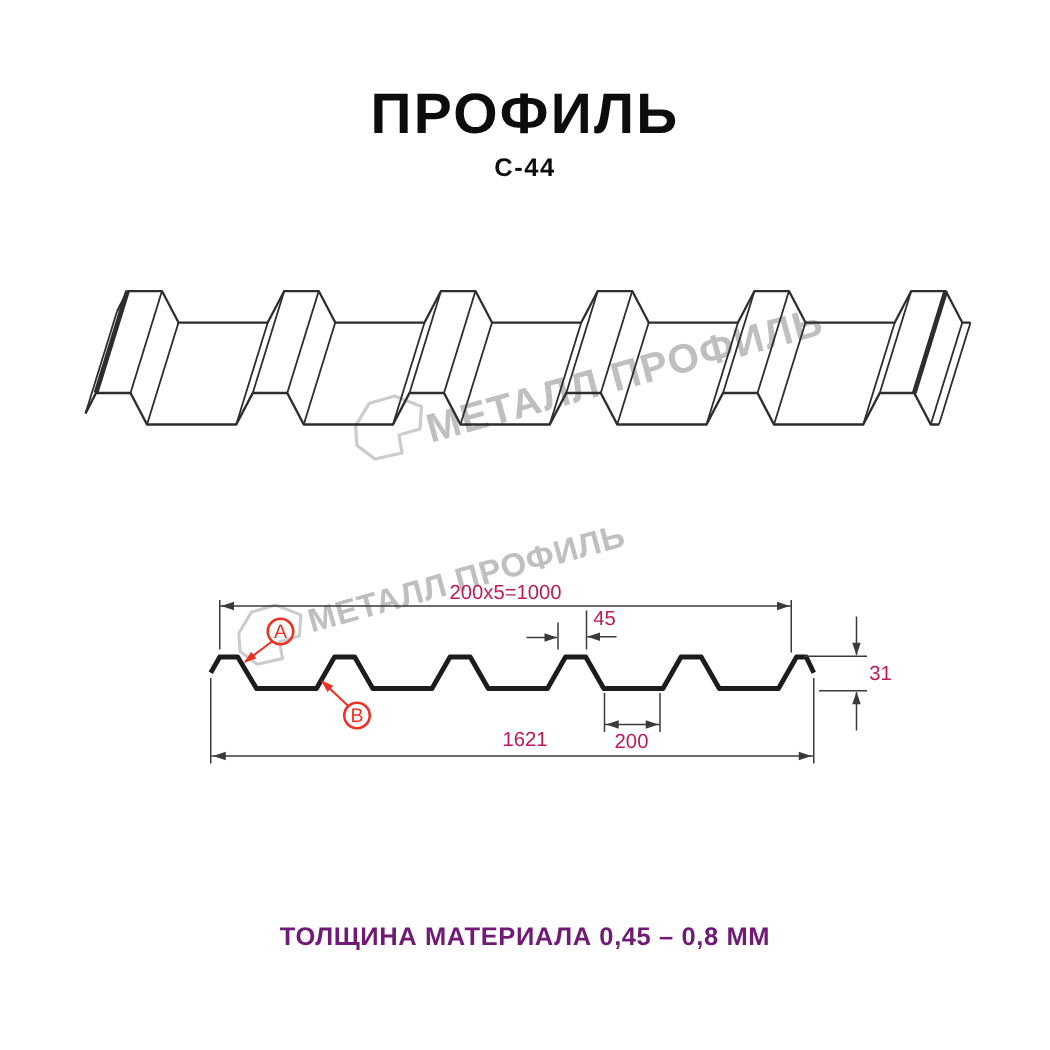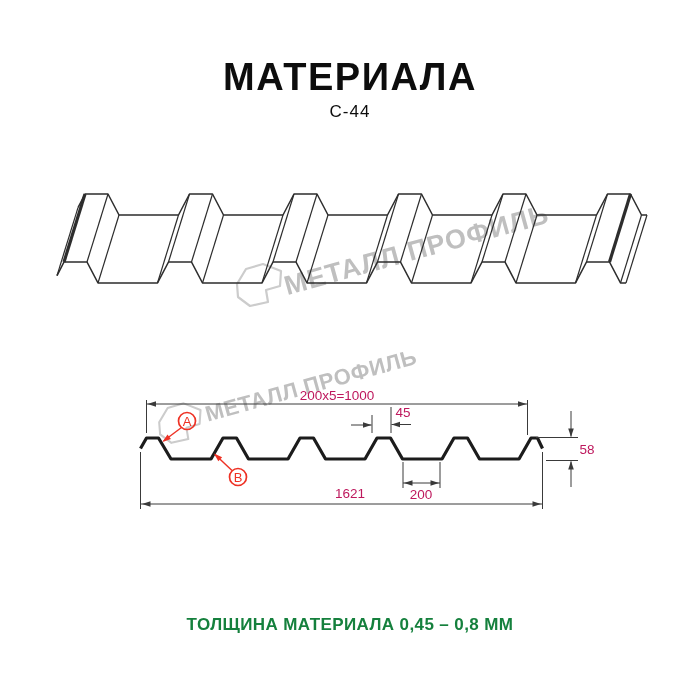--- a/index.html
+++ b/index.html
@@ -1,21 +1,21 @@
 <!DOCTYPE html>
 <html style="--accent: #ee3124; --wm: #bfbfbf; --text-dark: #0d0d0d;"><head>
 <meta charset="utf-8">
 <style>
   html,body{margin:0;padding:0;background:#fff;}
   .stage{position:relative;width:700px;height:700px;background:#fff;overflow:hidden;
          font-family:"Liberation Sans","DejaVu Sans",sans-serif;}
   .txt{position:absolute;transform:translate(-50%,-50%);white-space:nowrap;z-index:3;}
   .title{font-size:38px;font-weight:800;letter-spacing:1.5px;color:var(--text-dark);}
-  .model{font-size:17px;font-weight:normal;letter-spacing:1px;color:var(--text-dark);}
-  .footer-note{font-size:17px;font-weight:600;letter-spacing:.4px;color:#15803d;}
+  .model{font-size:17px;font-weight:bold;letter-spacing:1px;color:var(--text-dark);}
+  .footer-note{font-size:17px;font-weight:600;letter-spacing:.4px;color:#701a75;}
   .dim{font-size:13.5px;color:#be185d;}
   .callout-letter{font-size:13px;color:var(--accent);}
   .wm{position:absolute;transform-origin:0 50%;color:var(--wm);font-weight:bold;
       white-space:nowrap;z-index:1;letter-spacing:1px;}
   .wm1{left:285px;top:287px;font-size:27px;transform:translateY(-50%) rotate(-15.5deg);}
   .wm2{left:206px;top:415px;font-size:22px;transform:translateY(-50%) rotate(-15.5deg);letter-spacing:.5px;}
   svg.art{position:absolute;left:0;top:0;z-index:2;}
 </style>
 </head>
 <body>
@@ -94,26 +94,26 @@
     <g id="callouts">
         <circle cx="187" cy="421" r="8.5" fill="none" stroke="#ee3124" stroke-width="1.7"></circle>
         <line x1="181.5" y1="427.5" x2="163.5" y2="441" stroke="#ee3124" stroke-width="1.4"></line>
         <polygon points="0,0 -8.5,-2.8 -8.5,2.8" fill="#ee3124" transform="translate(162.5,442) rotate(142)"></polygon>
         <circle cx="238" cy="477" r="8.5" fill="none" stroke="#ee3124" stroke-width="1.7"></circle>
         <line x1="232" y1="470.5" x2="215" y2="454.5" stroke="#ee3124" stroke-width="1.4"></line>
         <polygon points="0,0 -8.5,-2.8 -8.5,2.8" fill="#ee3124" transform="translate(214,453.5) rotate(-137)"></polygon>
       </g>
   </svg>
 
-  <div class="txt title" style="left:350px;top:77px">МАТЕРИАЛА</div>
+  <div class="txt title" style="left:350px;top:77px">ПРОФИЛЬ</div>
   <div class="txt model" style="left:350px;top:112px">C-44</div>
 
   <div class="txt dim" style="left:337px;top:395px">200x5=1000</div>
   <div class="txt dim" style="left:403px;top:412px">45</div>
-  <div class="txt dim" style="left:587px;top:449px">58</div>
+  <div class="txt dim" style="left:587px;top:449px">31</div>
   <div class="txt dim" style="left:350px;top:493px">1621</div>
   <div class="txt dim" style="left:421px;top:494px">200</div>
 
   <div class="txt callout-letter" style="left:187px;top:421px">A</div>
   <div class="txt callout-letter" style="left:238px;top:477px">B</div>
 
   <div class="txt footer-note" style="left:350px;top:625px">ТОЛЩИНА МАТЕРИАЛА 0,45 – 0,8 ММ</div>
 </div>
 
 </body></html>

